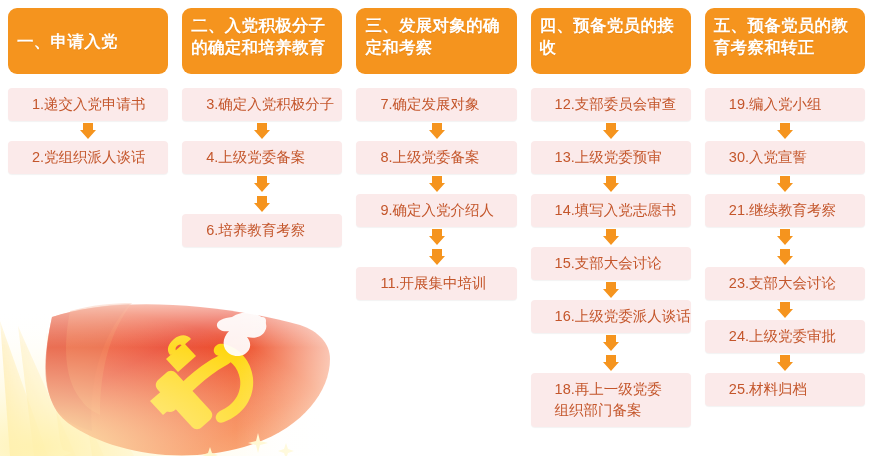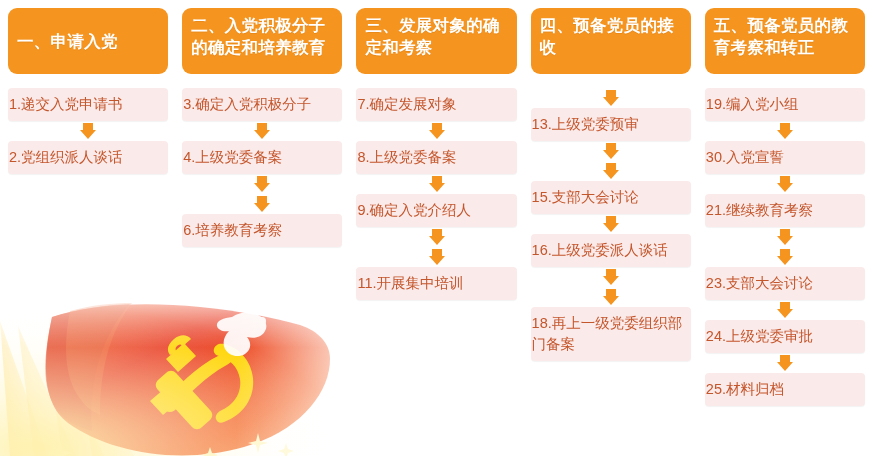--- a/index.html
+++ b/index.html
@@ -61,21 +61,21 @@
     display:flex;
     flex-direction:column;
     align-items:stretch;
   }
   .step{
     background:#fbeaea;
     color:#c4562b;
     border-radius:4px;
     font-size:14.5px;
     line-height:21px;
-    padding:6px 1px;
+    padding:6px 24px;
     box-sizing:border-box;
     min-height:32px;
     display:flex;
     align-items:center;
     box-shadow:0 1px 1px rgba(0,0,0,.05);
     white-space:nowrap;
   }
   .step.two-line{
     white-space:normal;
     min-height:54px;
@@ -268,32 +268,38 @@
         <div class="step">
           <span class="steptext">11.开展集中培训</span>
         </div>
       </div>
     </div>
     <div class="column col-4">
       <div class="col-header">
         <span class="htext">四、预备党员的接收</span>
       </div>
       <div class="steps">
+        <div class="step">
+          <span class="steptext">12.支部委员会审查</span>
+        </div>
         <div class="arrow">
           <svg width="18" height="16" viewBox="0 0 18 16">
             <path d="M4 0 h10 v7 h3 L9 16 L1 7 h3 Z" fill="#f5941e"></path>
           </svg>
         </div>
         <div class="step">
           <span class="steptext">13.上级党委预审</span>
         </div>
         <div class="arrow">
           <svg width="18" height="16" viewBox="0 0 18 16">
             <path d="M4 0 h10 v7 h3 L9 16 L1 7 h3 Z" fill="#f5941e"></path>
           </svg>
+        </div>
+        <div class="step">
+          <span class="steptext">14.填写入党志愿书</span>
         </div>
         <div class="arrow">
           <svg width="18" height="16" viewBox="0 0 18 16">
             <path d="M4 0 h10 v7 h3 L9 16 L1 7 h3 Z" fill="#f5941e"></path>
           </svg>
         </div>
         <div class="step">
           <span class="steptext">15.支部大会讨论</span>
         </div>
         <div class="arrow">

